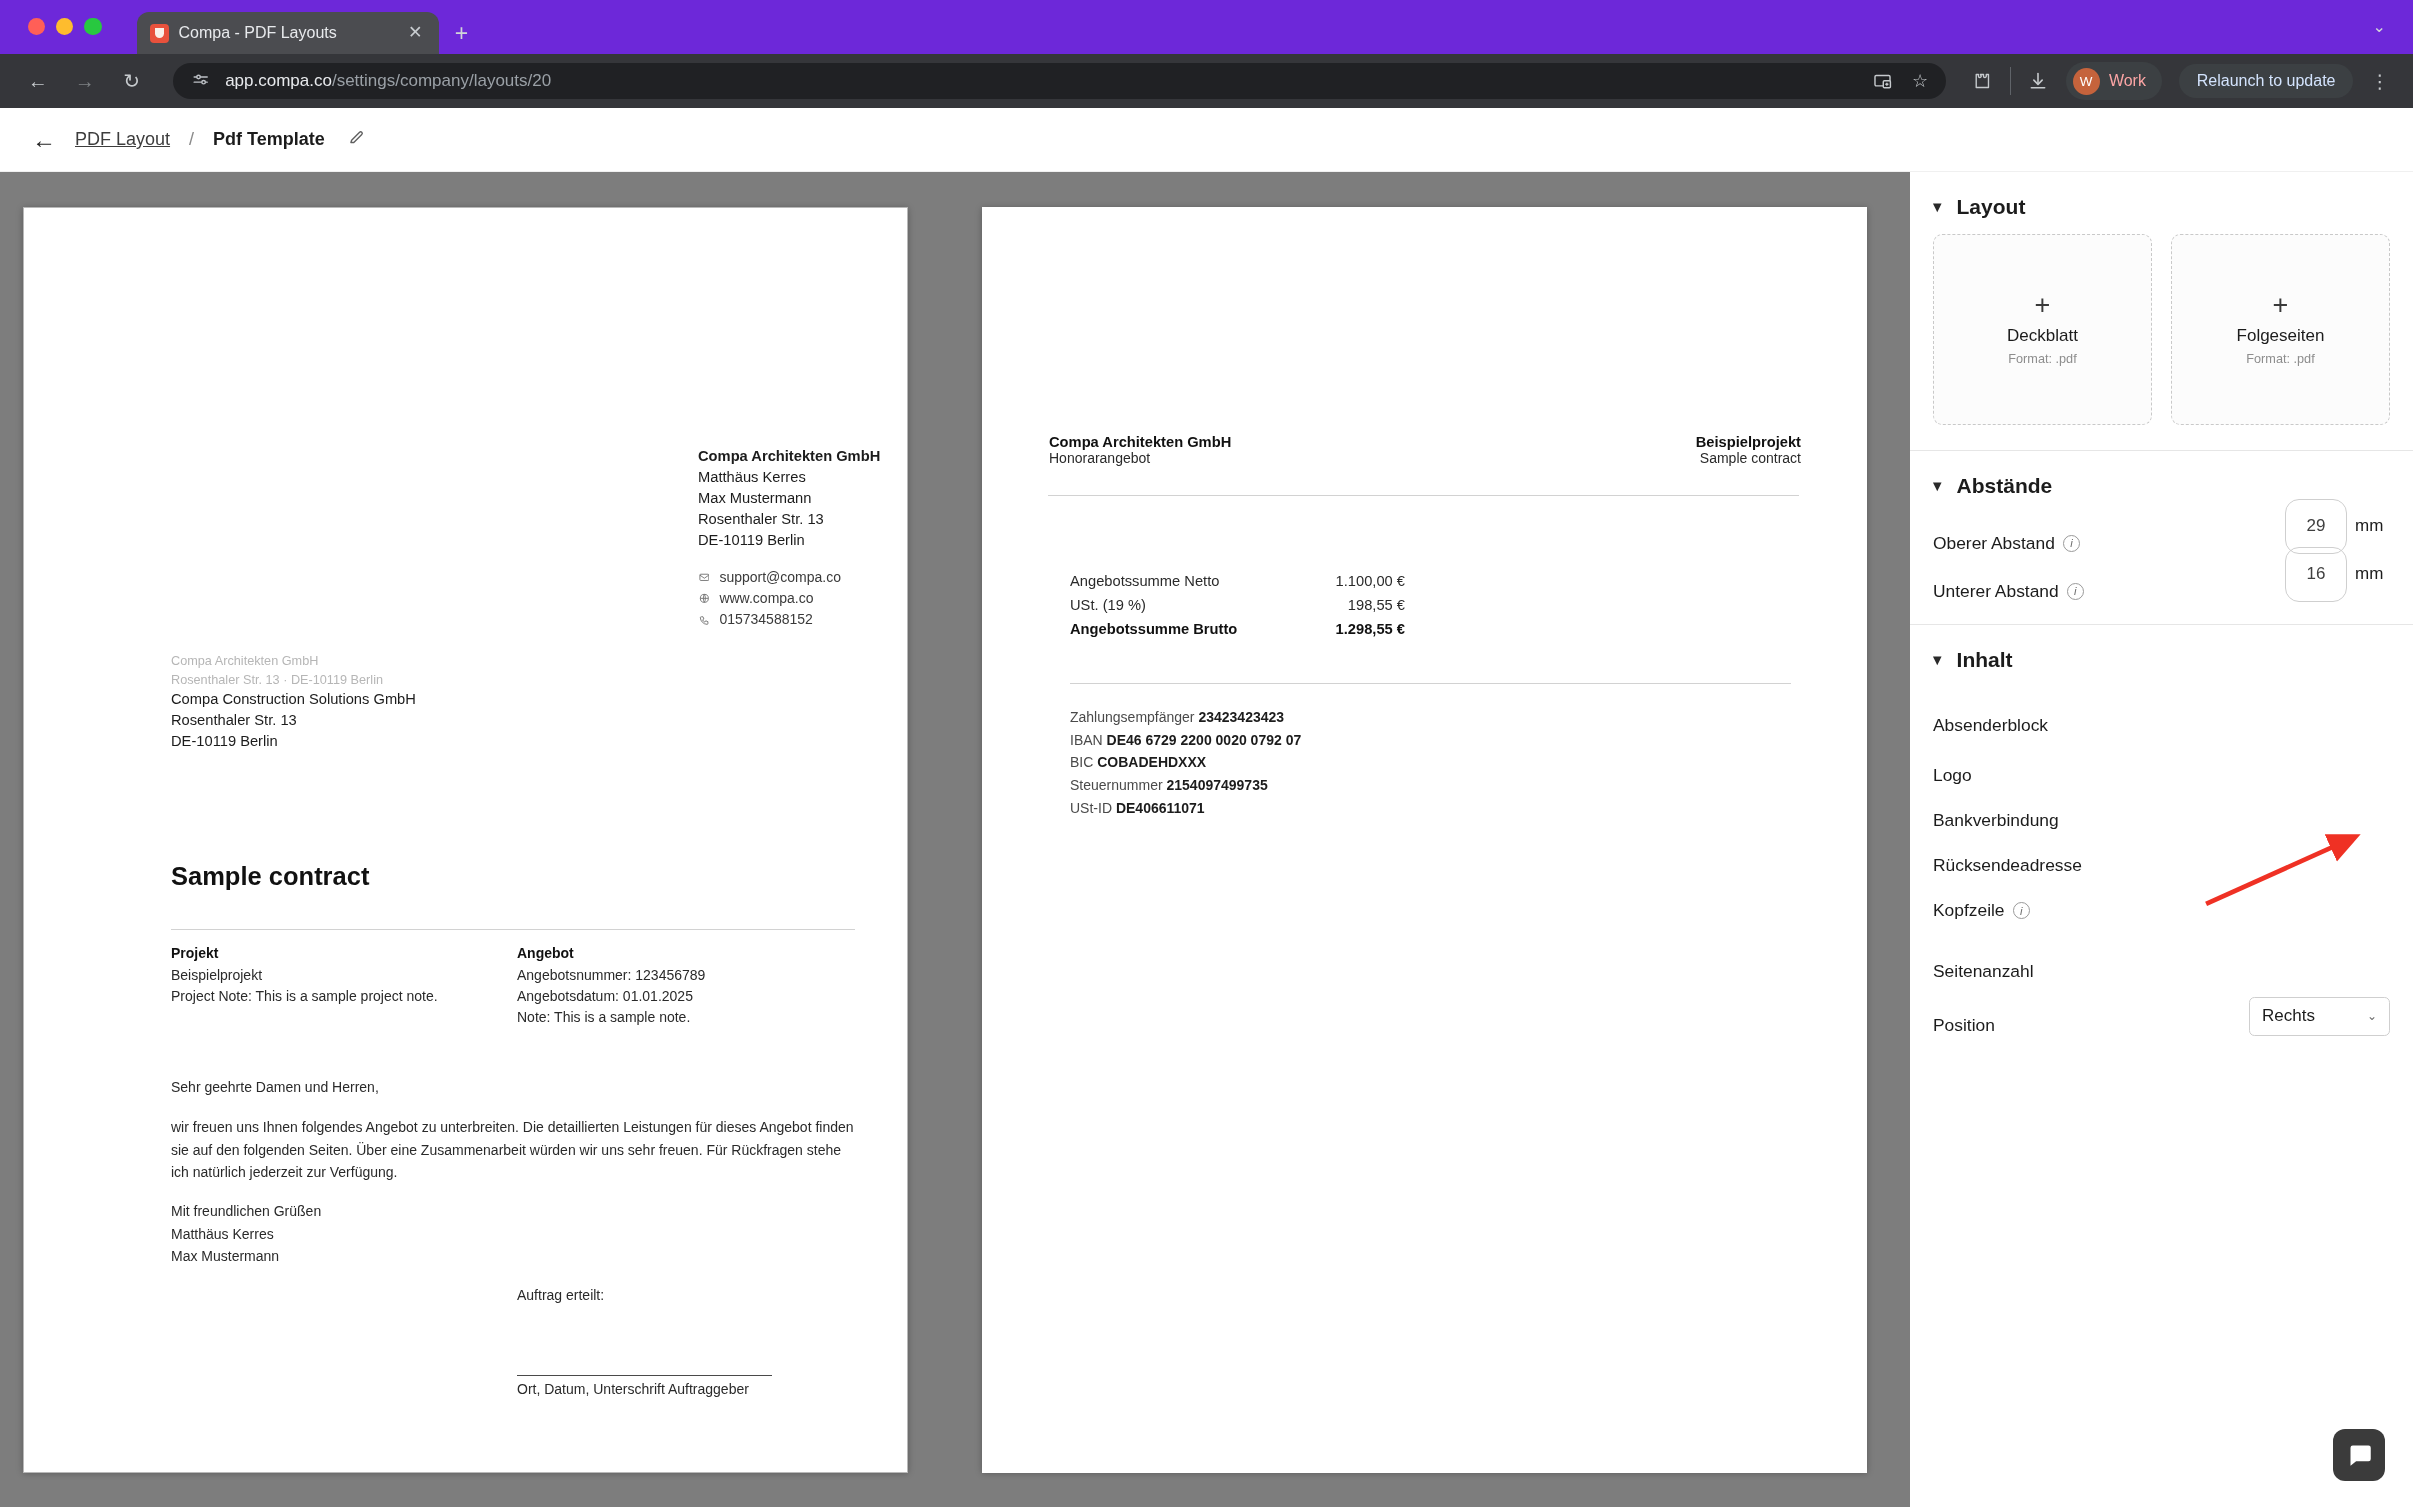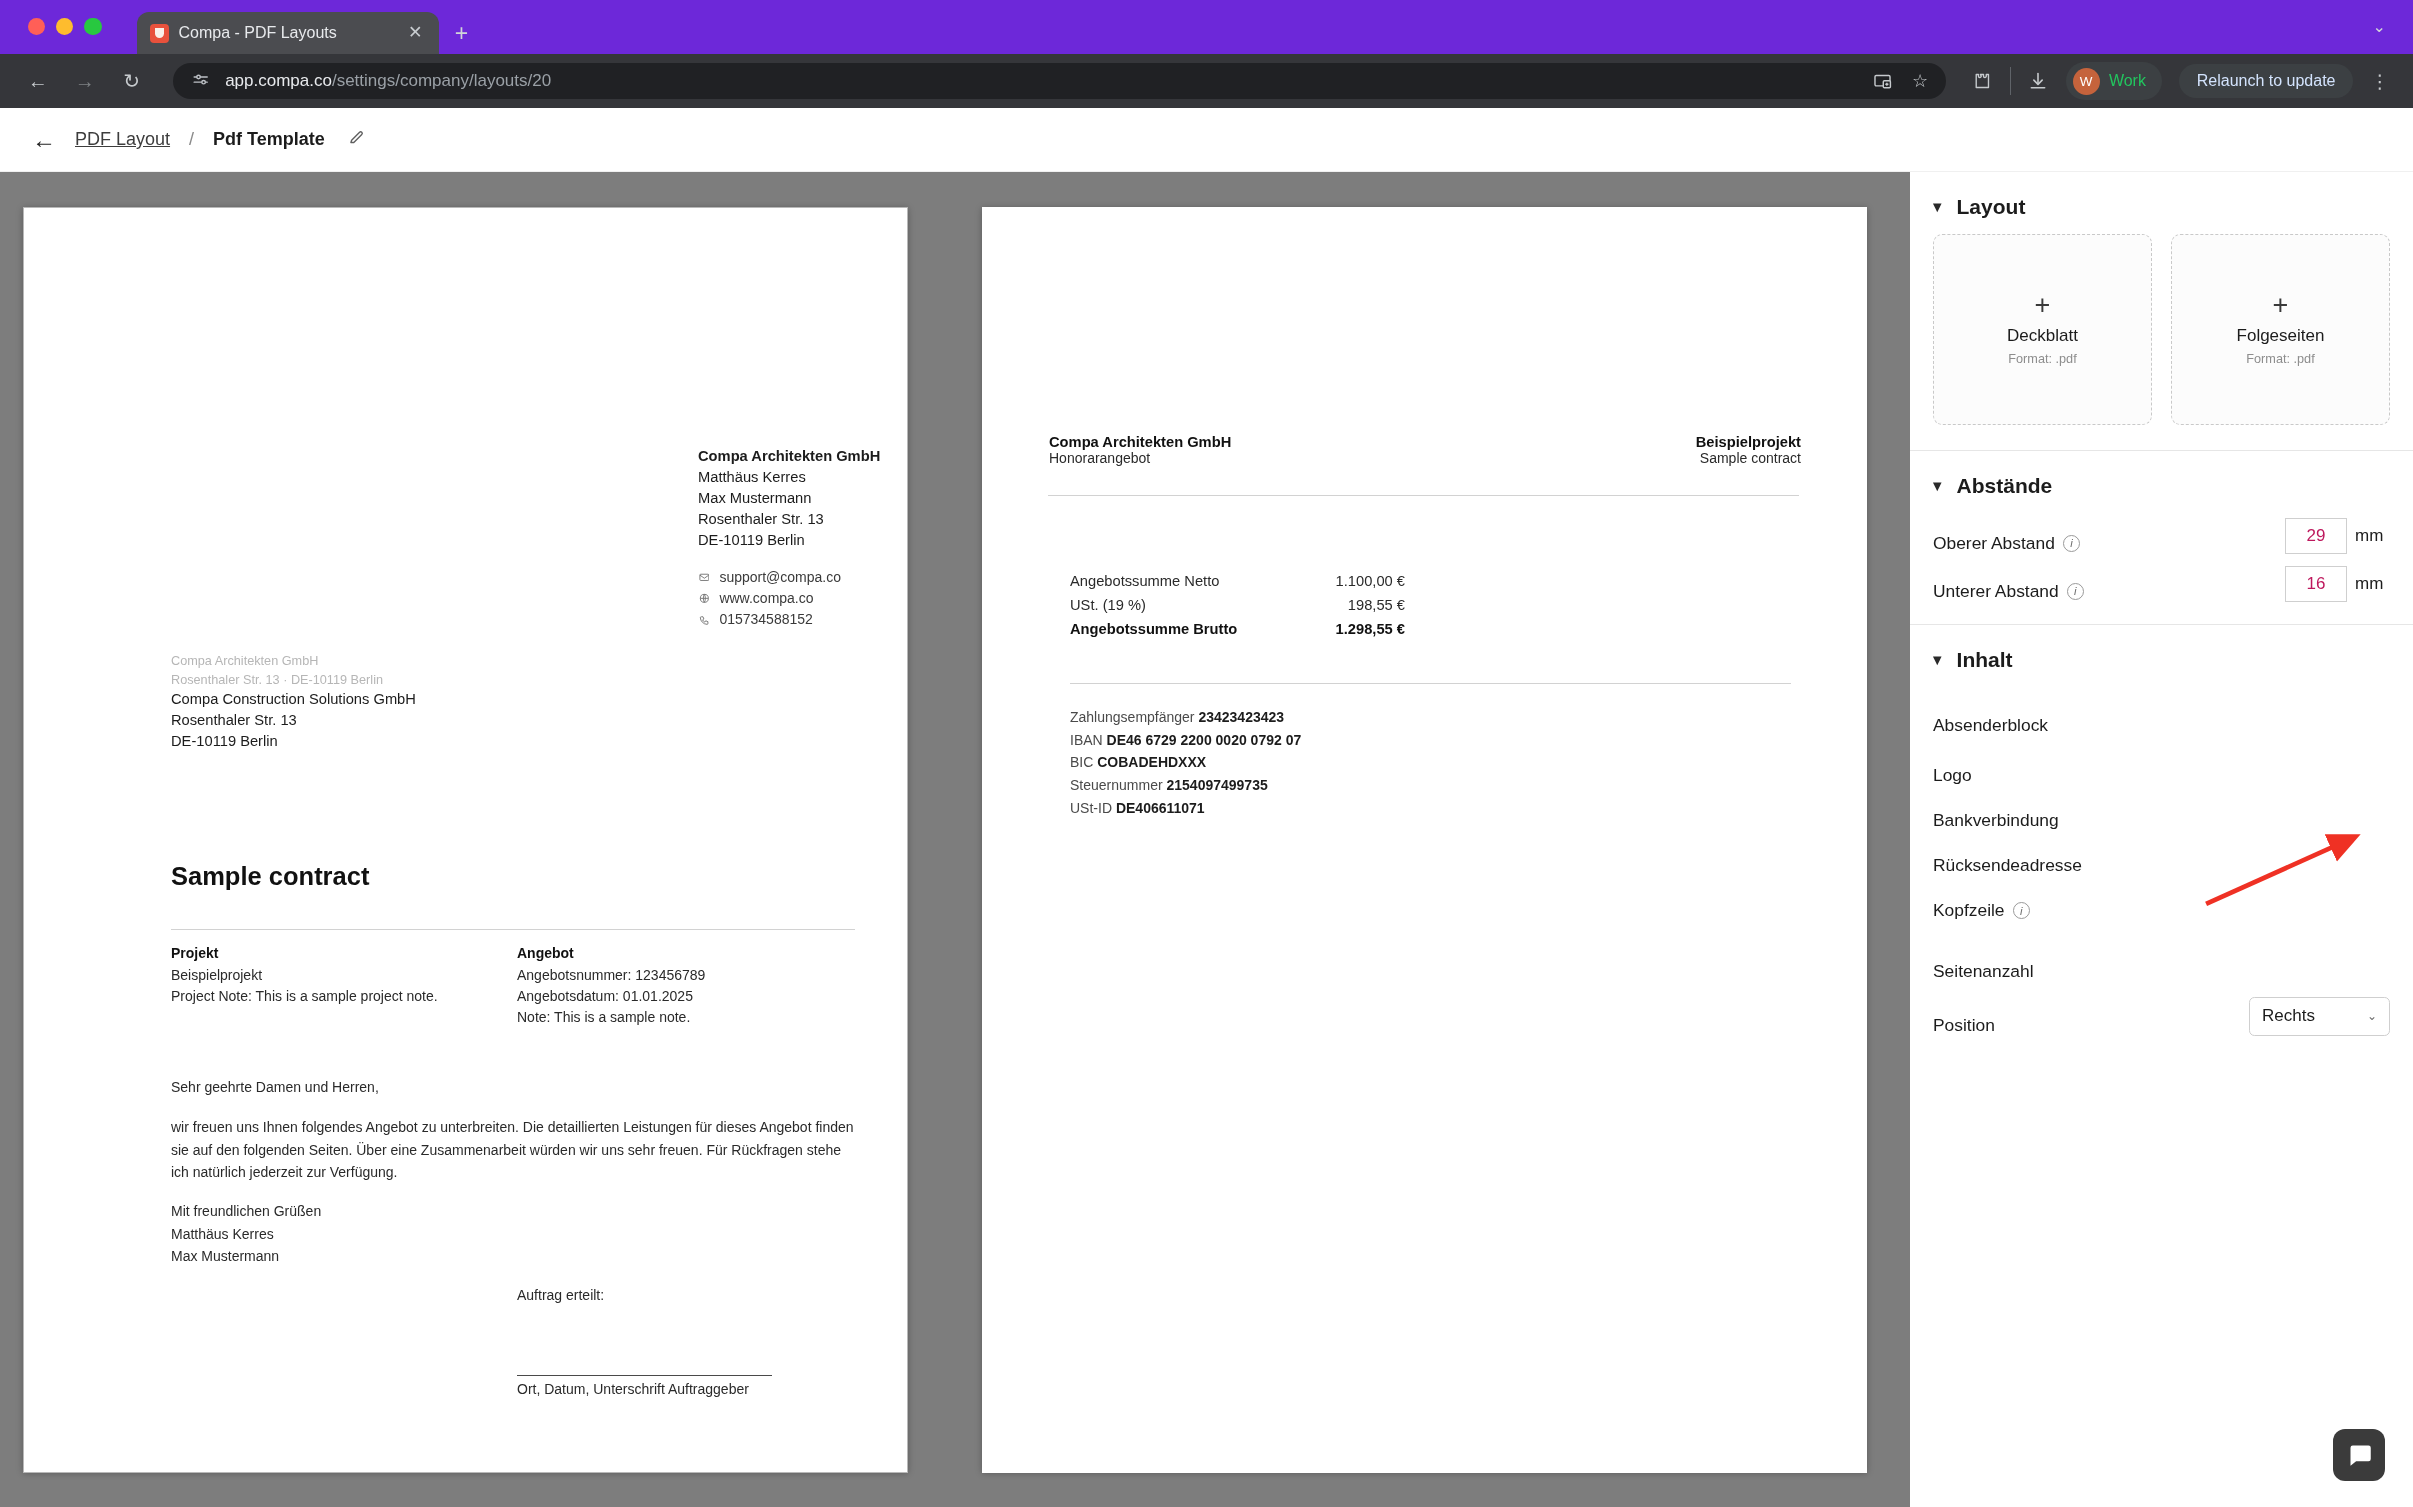--- a/index.html
+++ b/index.html
@@ -62,21 +62,21 @@
   .divider-v { width: 1.3px; height: 28px; background: #5f6368; }
   .profile {
     display: flex; align-items: center; gap: 9.4px; background: #3c4043;
     border-radius: 19px; padding: 5.4px 16px 5.4px 6.7px;
   }
   .avatar {
     width: 27px; height: 27px; border-radius: 50%;
     background: #c5633c; display: flex; align-items: center; justify-content: center;
     font-size: 13.4px; color: #fff;
   }
-  .profile-label { color: #22c55e; font-size: 16px; }
+  .profile-label { color: #fca5a5; font-size: 16px; }
   .relaunch {
     background: #3c4043; color: #d3e3fd; font-size: 16px;
     border-radius: 19px; padding: 8px 17.4px;
   }
   .kebab { color: #c6cacd; font-size: 19px; letter-spacing: 0.7px; }
 
   
   .app { flex: 1; background: #ffffff; display: flex; flex-direction: column; min-height: 0; }
 
   .appbar {
@@ -158,22 +158,22 @@
   .field-row {
     display: flex; align-items: flex-end; padding: 6.7px 23px; height: 48px;
   }
   .field-label { font-size: 17.4px; color: #1c1c1c; display: flex; align-items: center; gap: 8px; }
   .info-i {
     width: 17.4px; height: 17.4px; border-radius: 50%; border: 1.3px solid #9a9a9a; color: #6e6e6e;
     font-size: 11.4px; display: flex; align-items: center; justify-content: center; font-style: italic;
   }
   .field-ctrl { margin-left: auto; display: flex; align-items: center; gap: 8px; }
   .num-input {
-    width: 62px; height: 36px; border: 0.7px solid #cfcfcf; border-radius: 0;
-    display: flex; align-items: center; justify-content: center; font-size: 17px; color: #be185d;
+    width: 62px; height: 55px; border: 0.7px solid #cfcfcf; border-radius: 14px;
+    display: flex; align-items: center; justify-content: center; font-size: 17px; color: #404040;
   }
   .unit { font-size: 17px; color: #1c1c1c; width: 35px; }
 
   .toggle-row { display: flex; align-items: center; padding: 12px 23px; }
   .toggle { width: 46px; height: 24px; border-radius: 12px; position: relative; flex: none; }
   .toggle.on { background: #1f6feb; }
   .toggle.off { background: #d6d6d6; }
   .knob { position: absolute; top: 2.7px; width: 19px; height: 19px; border-radius: 50%; background: #fff; }
   .toggle.on .knob { right: 2.7px; }
   .toggle.off .knob { left: 2.7px; }

